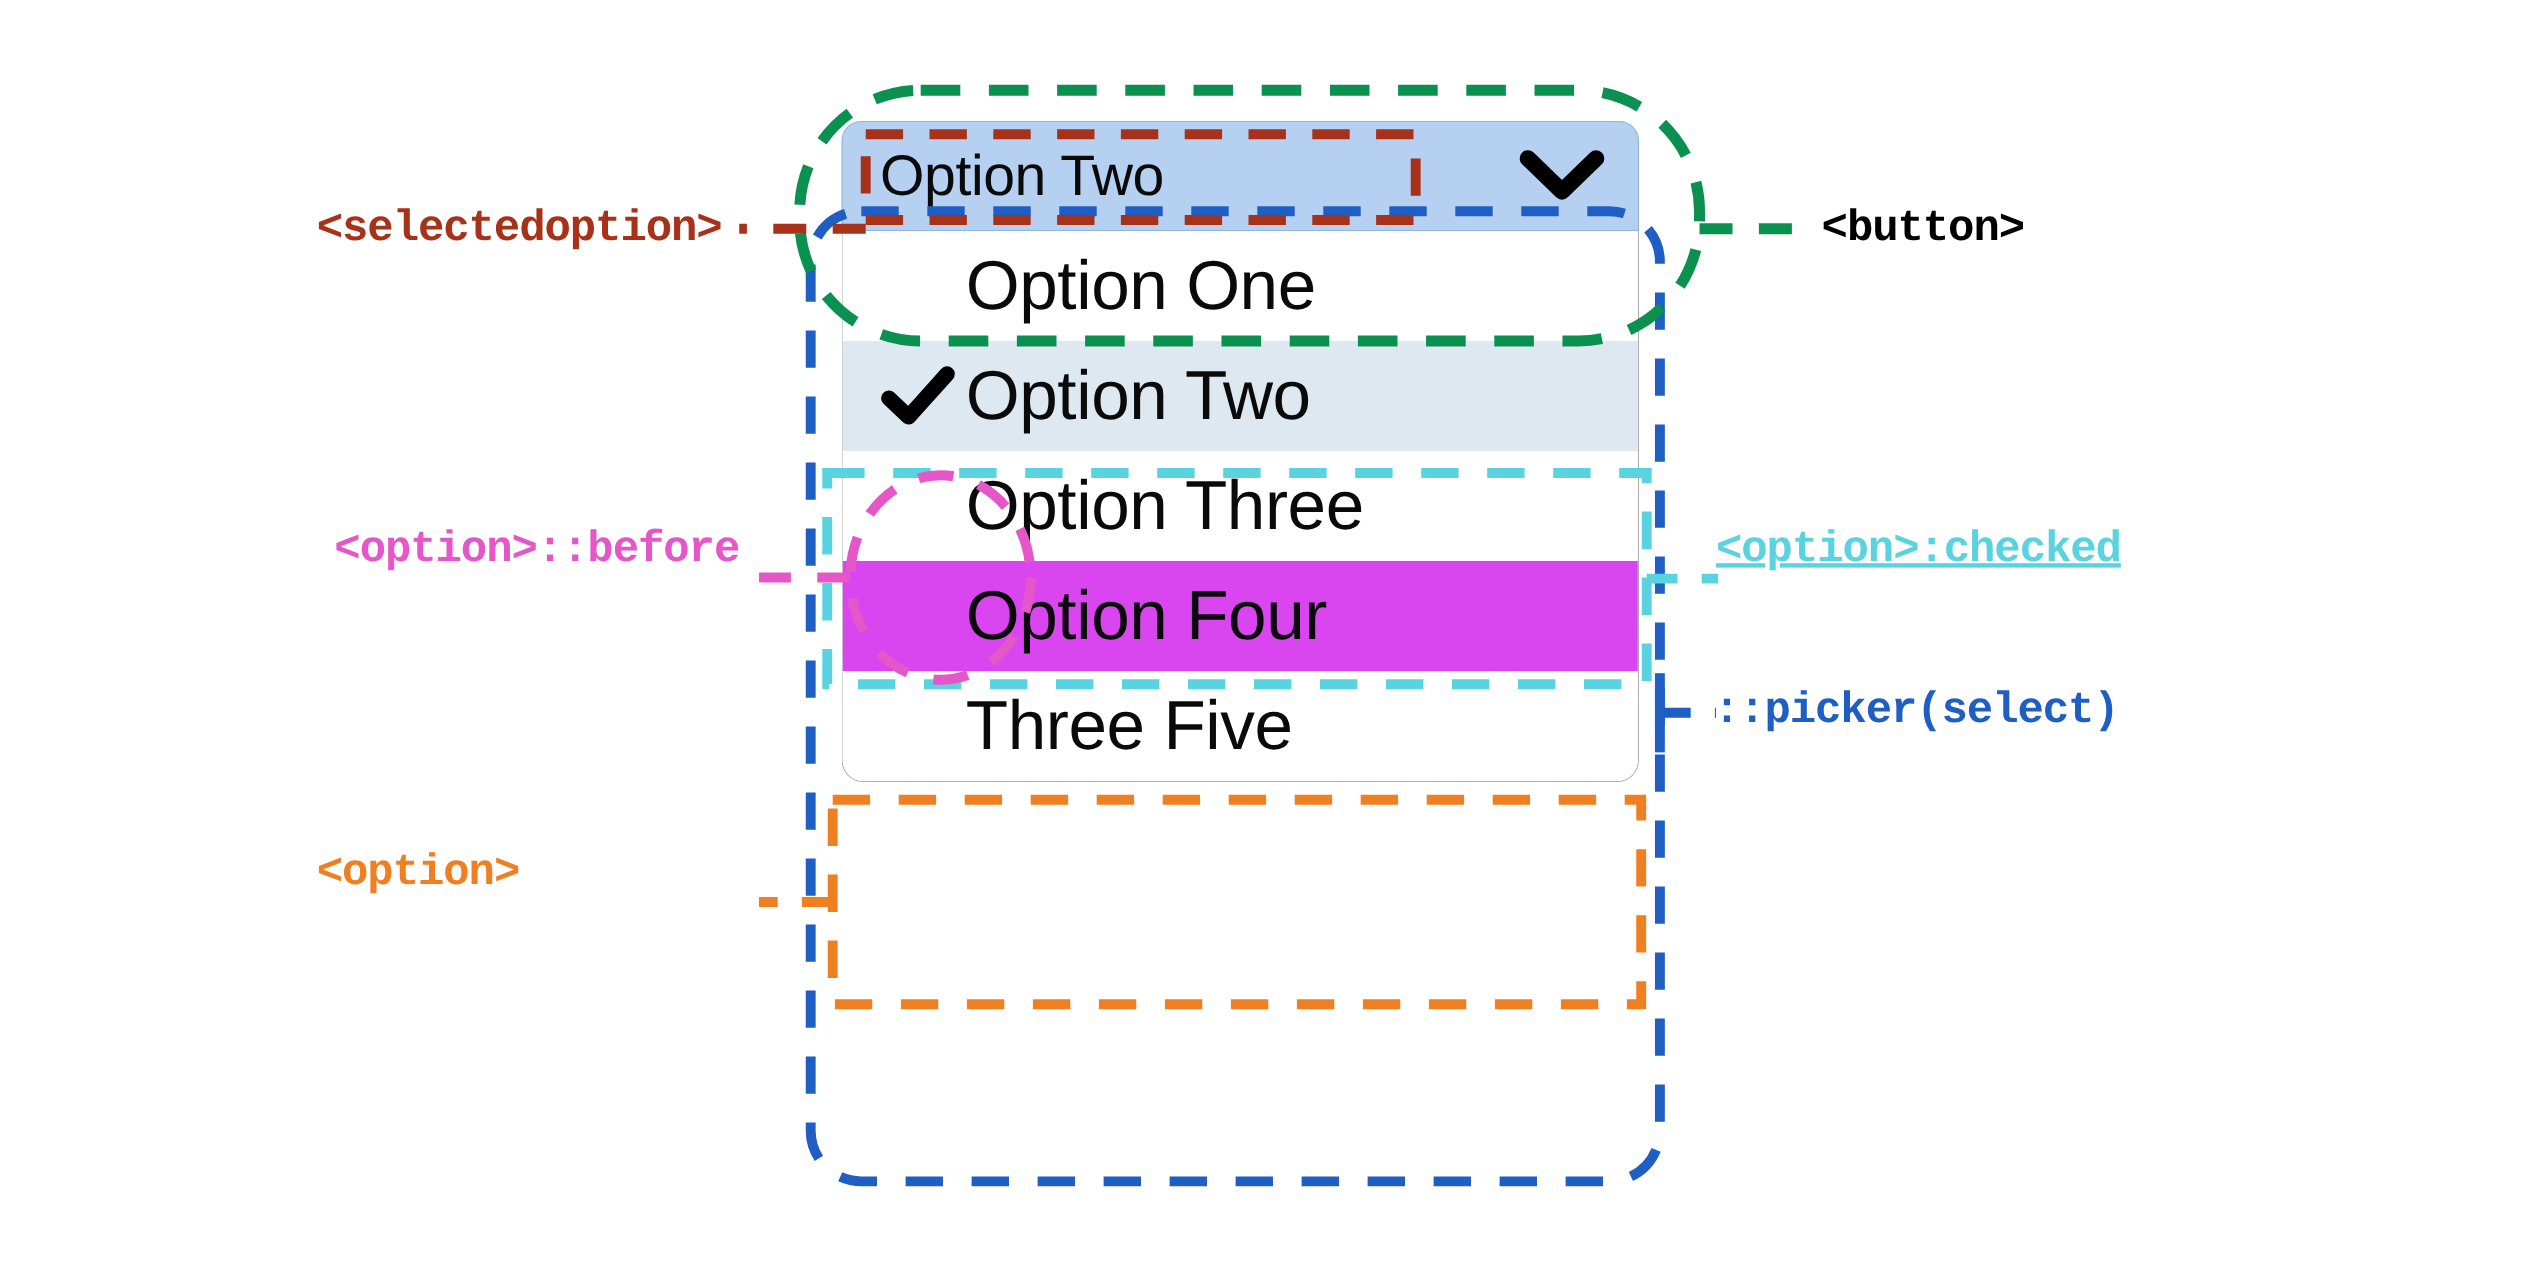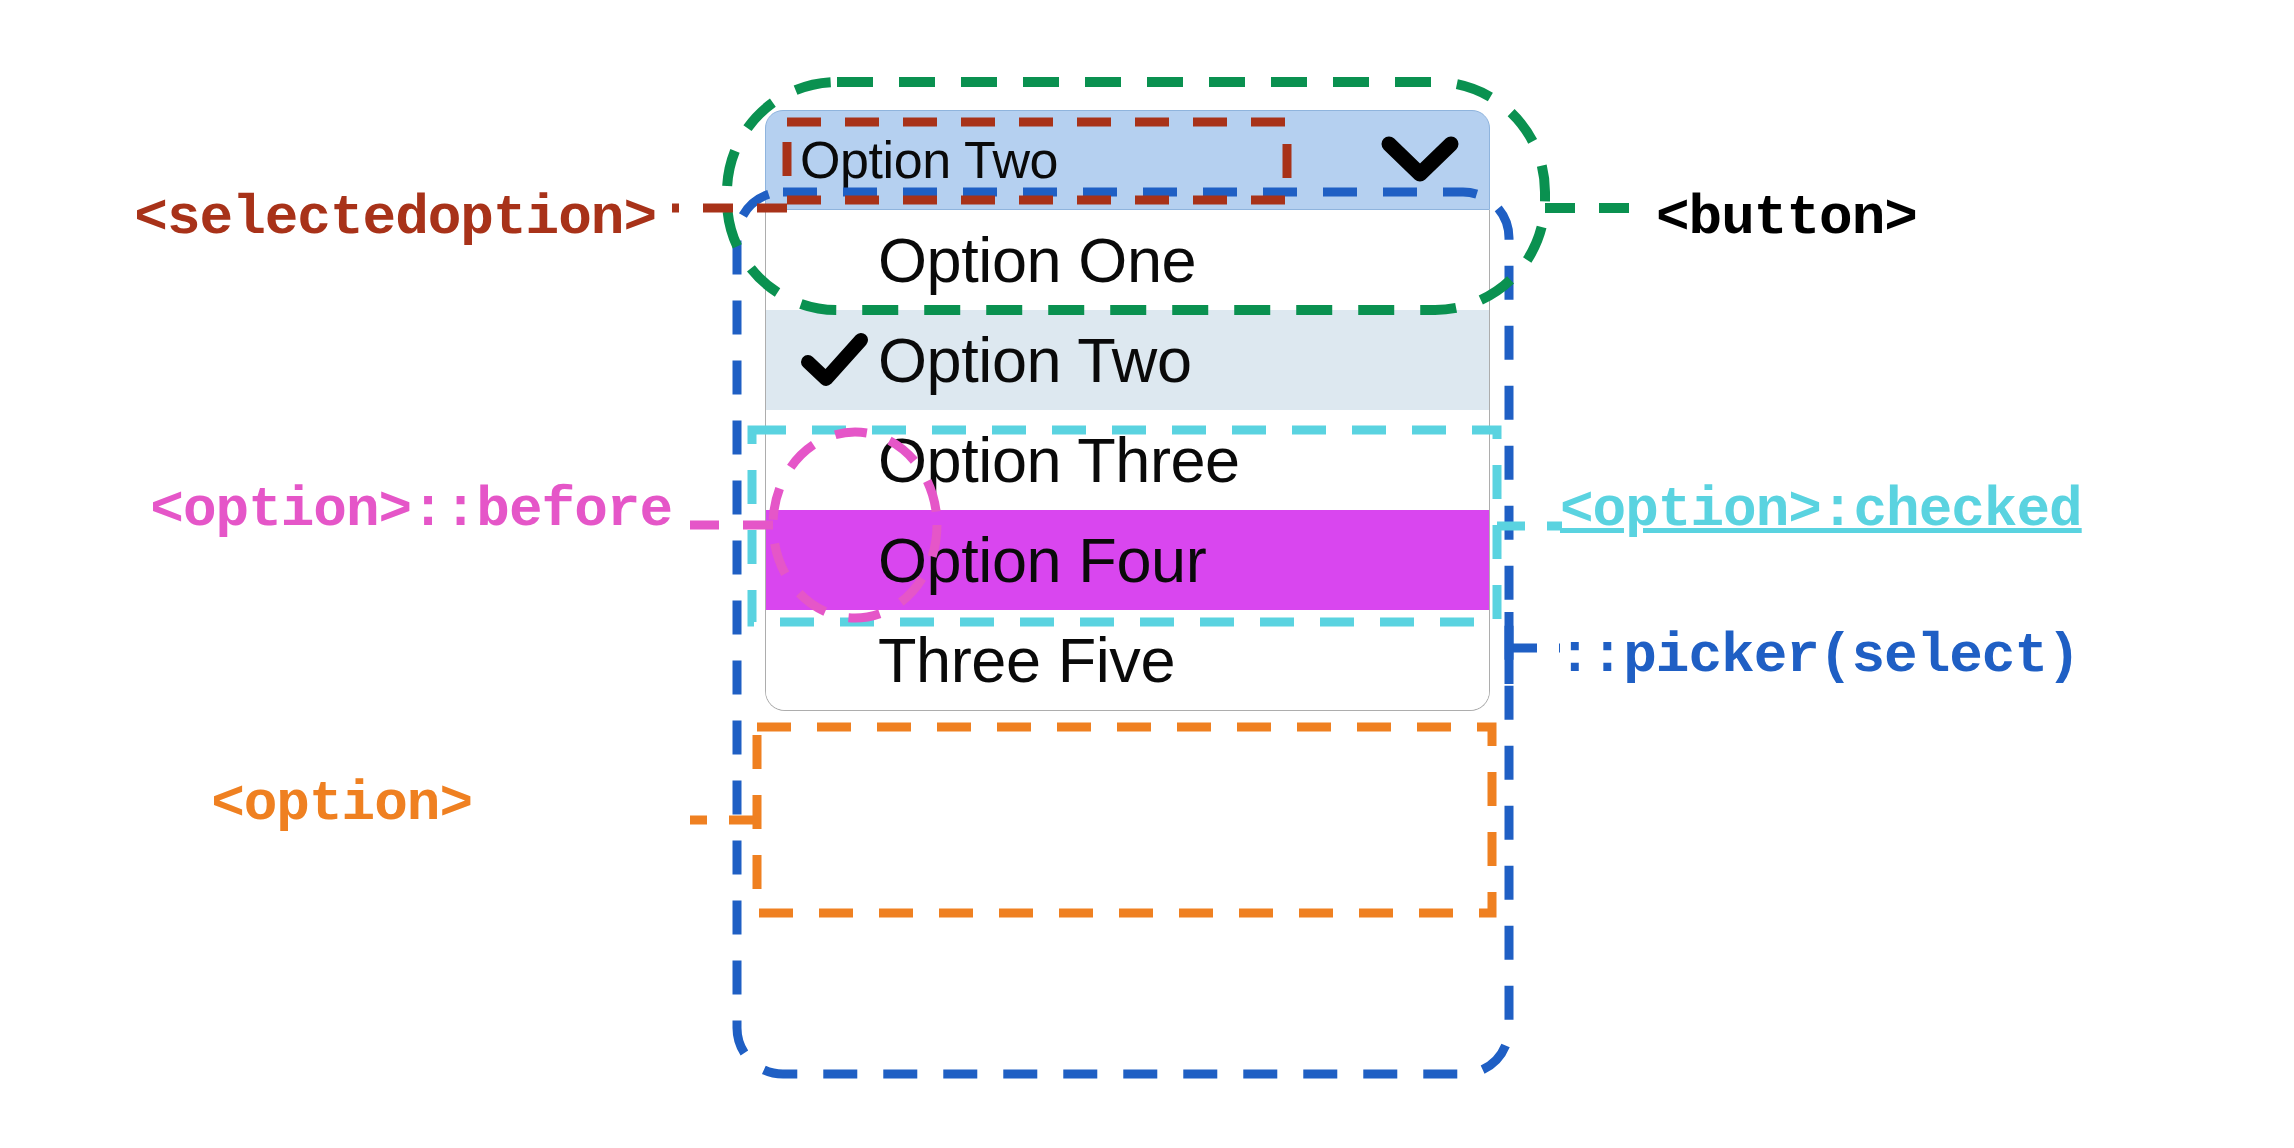--- a/index.html
+++ b/index.html
@@ -98,21 +98,21 @@
     font-size: 63px;
     color: #0a0a0a;
     letter-spacing: -0.4px;
     white-space: nowrap;
   }
 
   
   .anno {
     position: absolute;
     font-family: "Liberation Mono", monospace;
-    font-size: 56px;
+    font-size: 40px;
     font-weight: bold;
     white-space: nowrap;
     z-index: 50;
     letter-spacing: -1px;
   }
   .anno-selectedoption { color: #a83219; right: 1596px; top: 186px; }
   .anno-button         { color: #000000; left: 1656px;  top: 186px; }
   .anno-optionbefore   { color: #e556c8; right: 1580px; top: 478px; }
   .anno-optionchecked  { color: #5ad3e0; left: 1560px;  top: 478px; text-decoration: underline; }
   .anno-picker         { color: #1f5fc4; left: 1558px;  top: 624px; }

